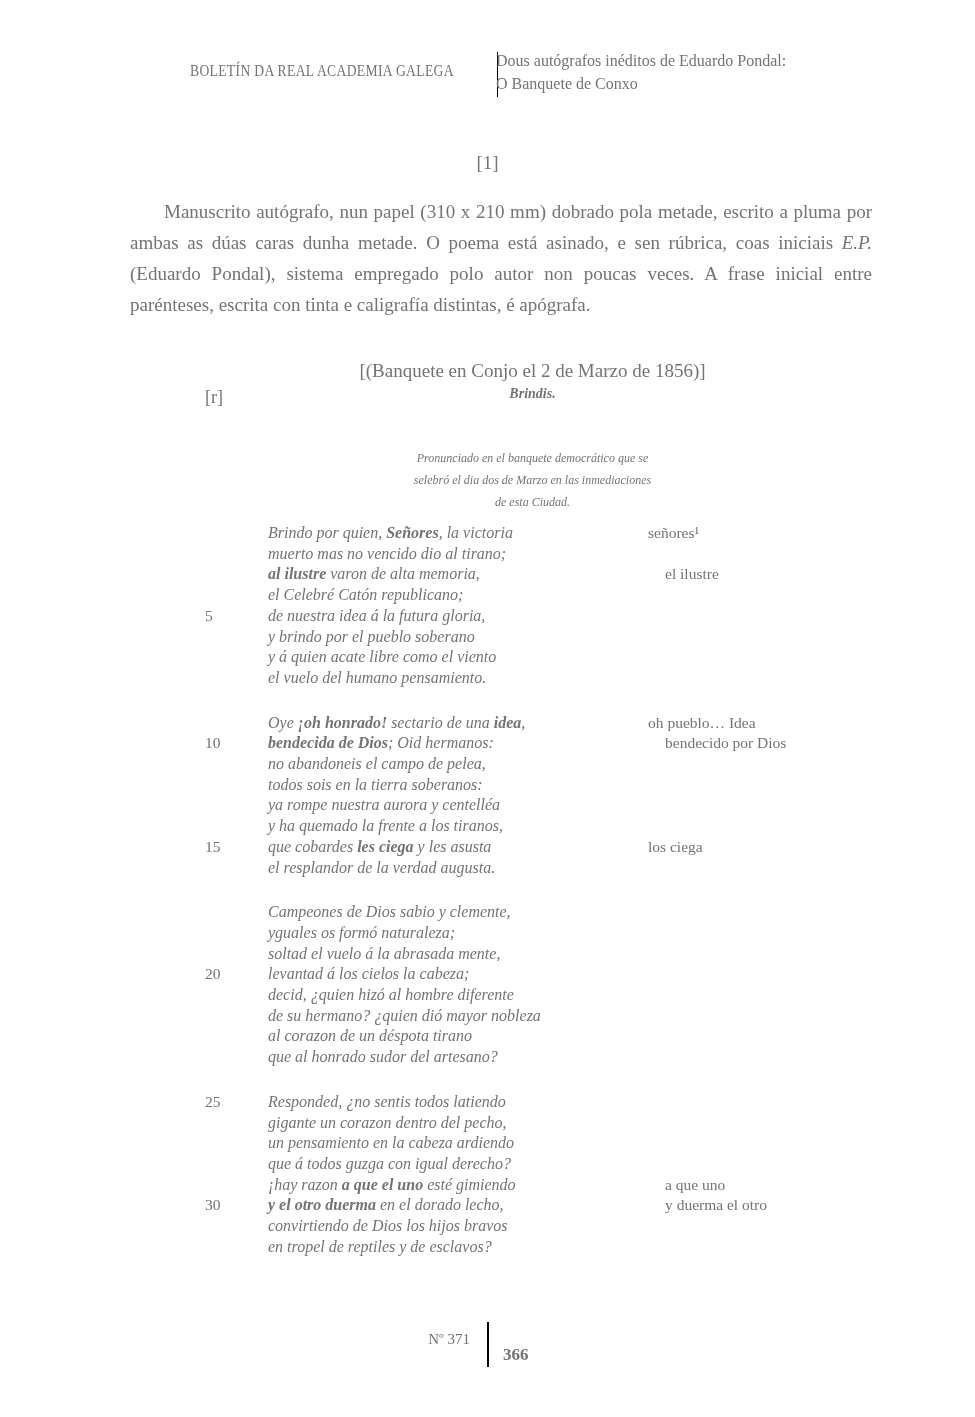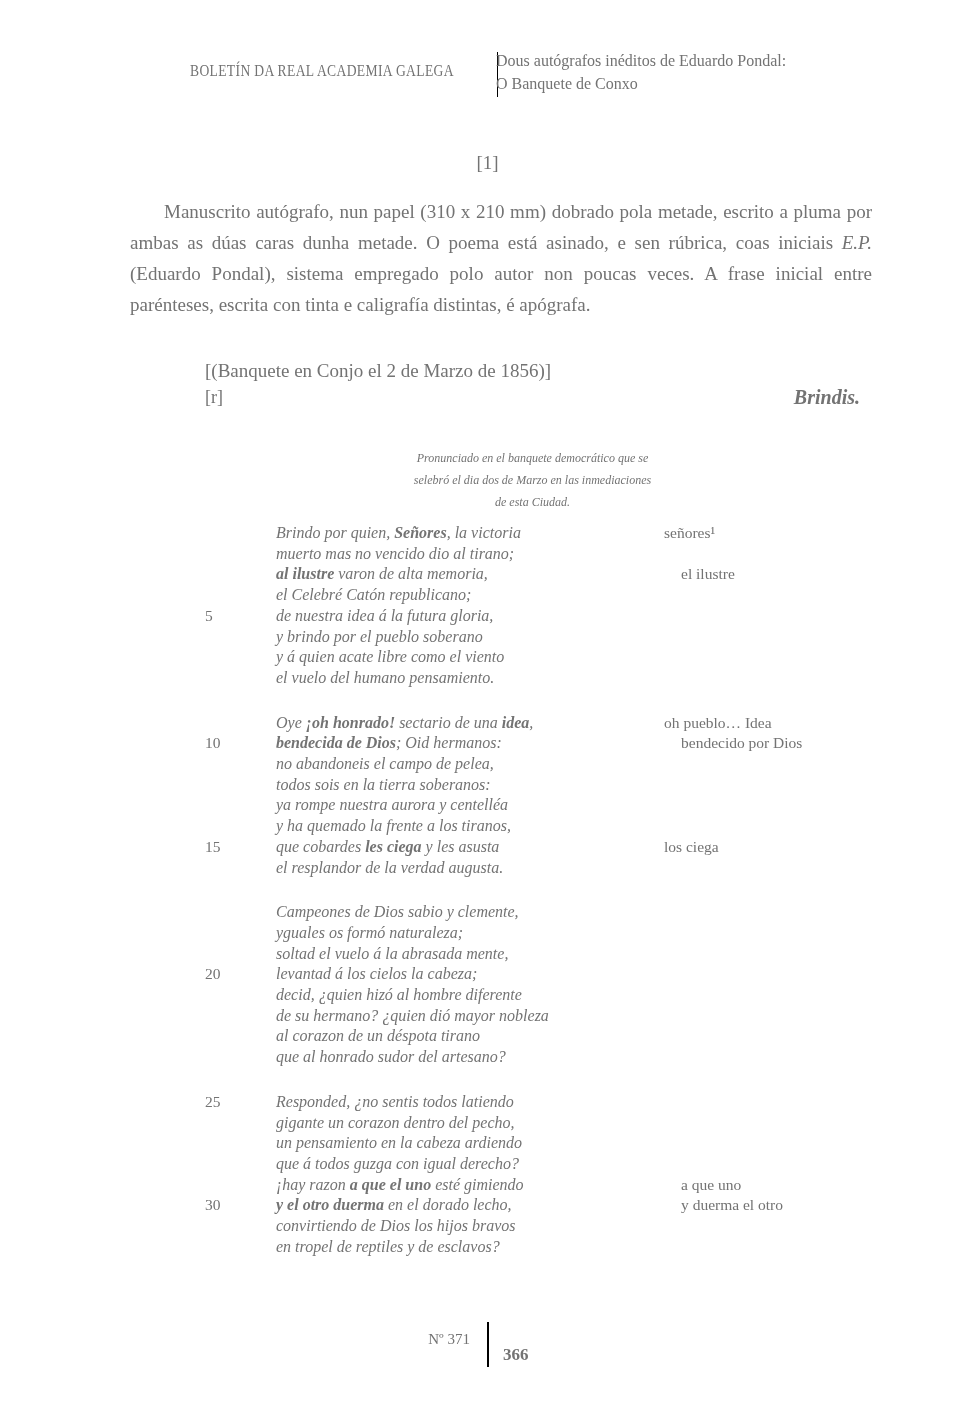--- a/index.html
+++ b/index.html
@@ -19,28 +19,28 @@
   .header-article { position:absolute; left:496px; top:49px; font-size:16px; line-height:23px; white-space:nowrap; }
   
   .section-number { position:absolute; left:0; top:152px; width:975px; text-align:center; font-size:19px; }
   
   .intro {
     position:absolute; left:118px; top:184px; width:742px; margin:12px;
     font-size:19px; line-height:31px; text-align:justify; text-indent:34px;
     hyphens:none;
   }
   
-  .apograph { position:absolute; left:205px; top:360px; width:655px; text-align:left; font-size:19px; white-space:nowrap; }
+  .apograph { position:absolute; left:205px; top:360px; width:655px; text-align:center; font-size:19px; white-space:nowrap; }
   .folio { position:absolute; left:205px; top:387px; font-size:18px; }
-  .poem-title { position:absolute; left:205px; top:386px; width:655px; text-align:right; font-size:20px; font-weight:bold; font-style:italic; }
+  .poem-title { position:absolute; left:205px; top:386px; width:655px; text-align:center; font-size:14px; font-weight:bold; font-style:italic; }
   .epigraph { position:absolute; left:205px; top:424px; width:655px; text-align:center; font-style:italic; font-size:12px; line-height:22px;margin-top:23px; }
   
   .stanzas { position:absolute; left:205px; top:523px; width:762px; }
   .stanza { margin:0 0 24px 0; }
-  .vline { display:grid; grid-template-columns:63px 380px 1fr; line-height:20.7px;gap:8px; }
+  .vline { display:grid; grid-template-columns:63px 380px 1fr; line-height:20.7px; }
   .vnum { font-size:15.5px; font-style:normal; }
   .vtext { font-style:italic; font-size:16px; white-space:nowrap; }
   .vtext b { font-weight:700; }
   .vnote { font-size:15.5px; font-style:normal; white-space:nowrap; }
   .vnote.indent { padding-left:17px; }
   
   .footer-issue { position:absolute; left:300px; top:1331px; width:170px; text-align:right; font-size:15px; white-space:nowrap; }
   .footer-divider { position:absolute; left:487px; top:1322px; width:2px; height:45px; background:#000; }
   .footer-page { position:absolute; left:503px; top:1329px; font-size:17px; font-weight:bold;margin-top:16px; }
 </style>

